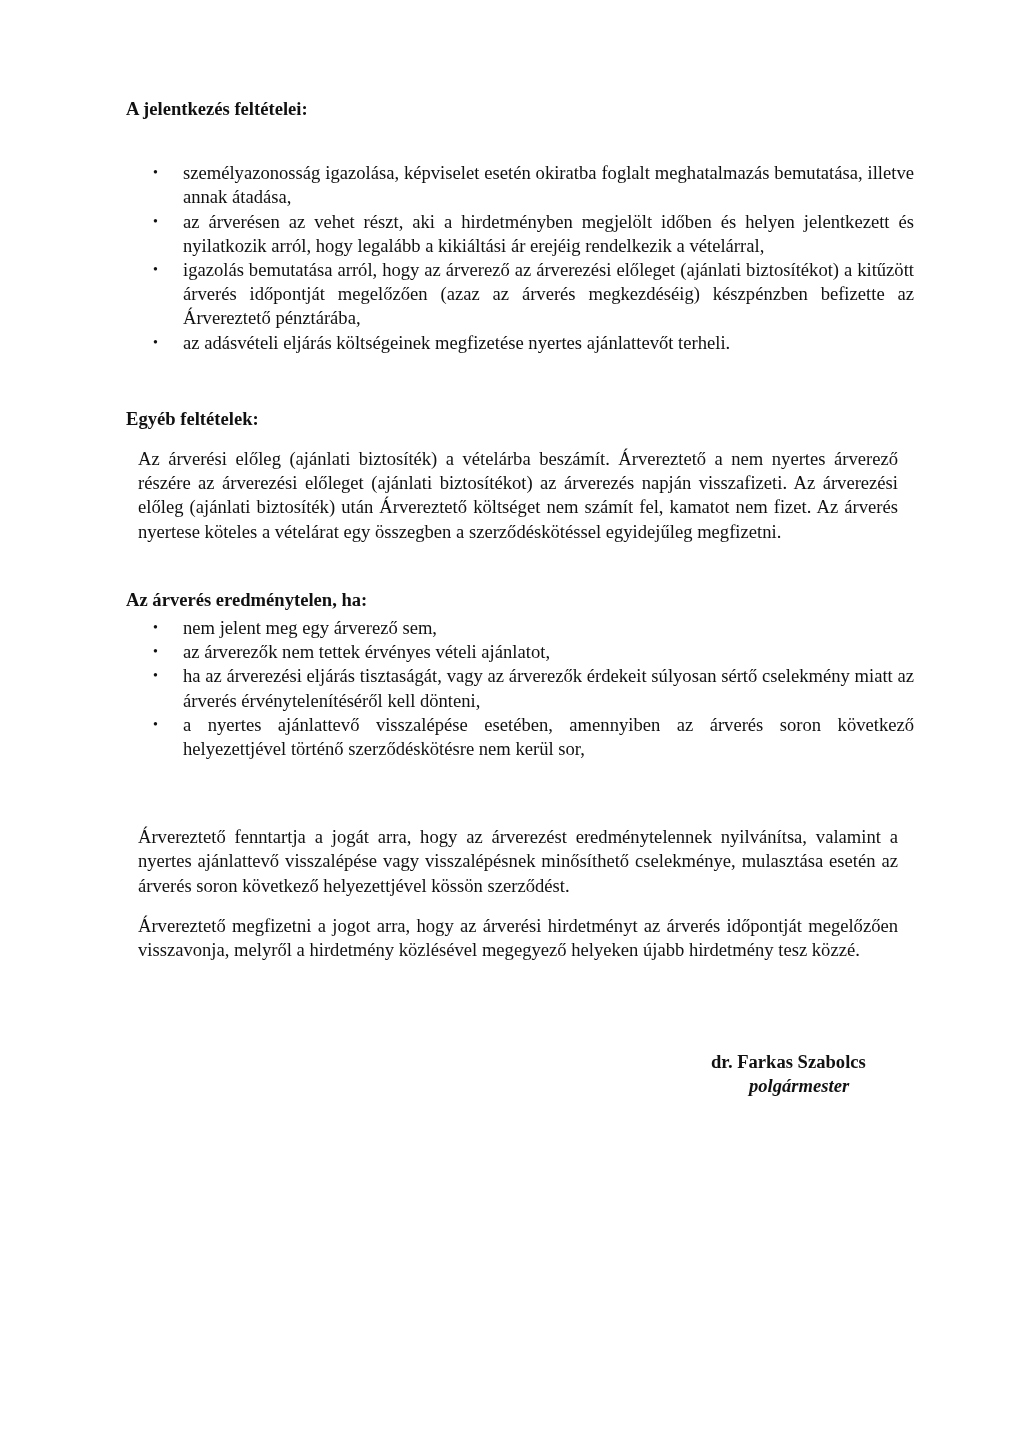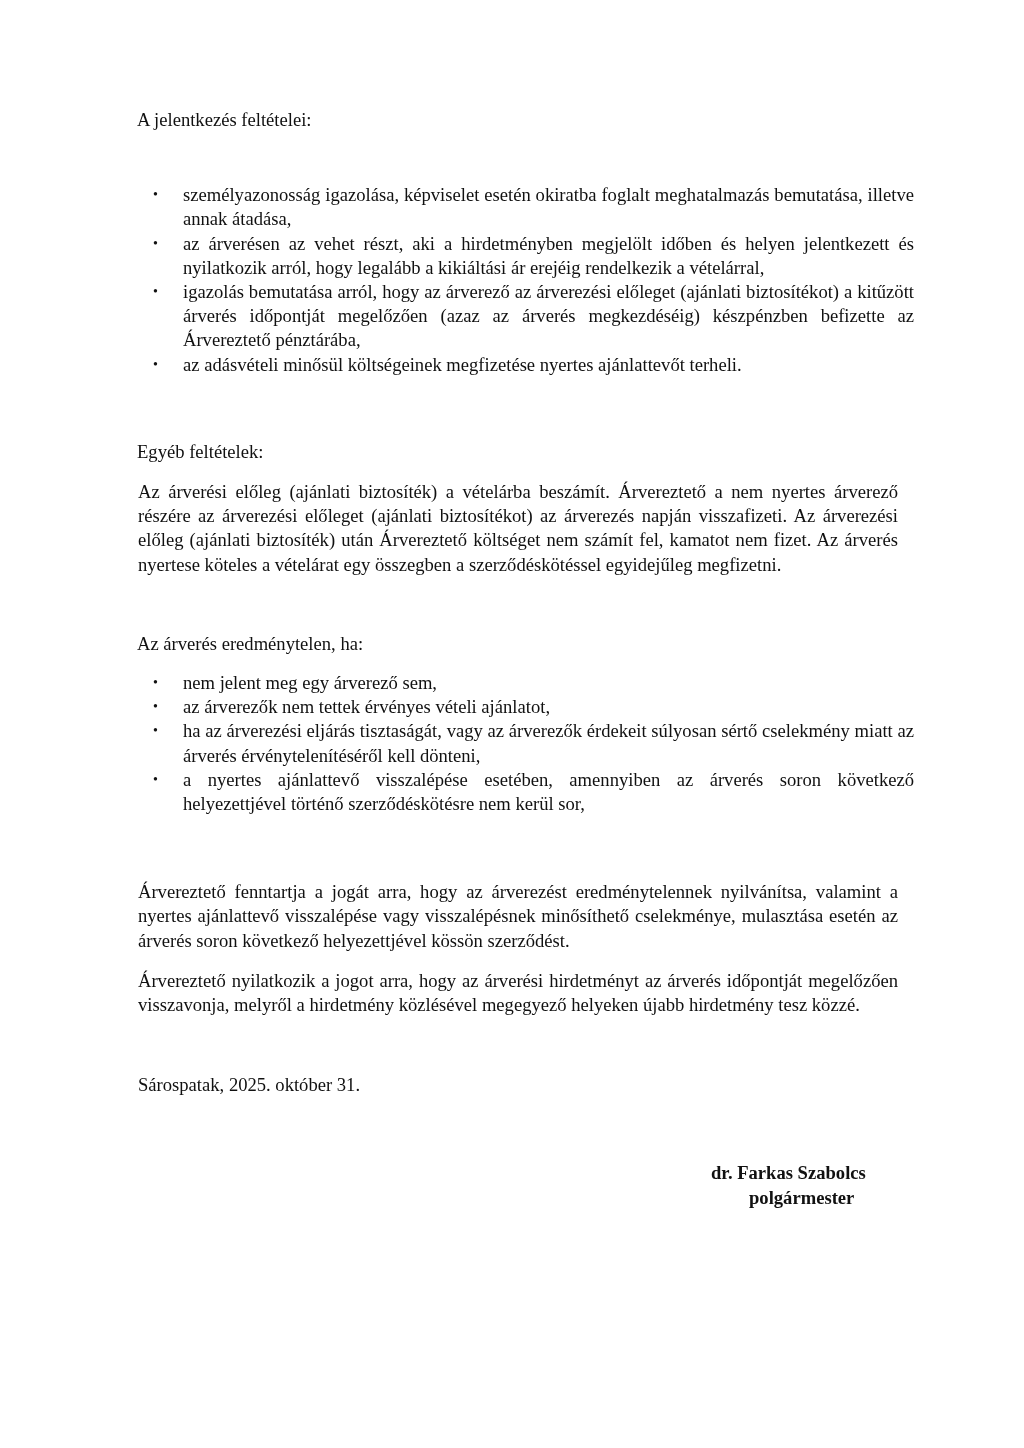--- a/index.html
+++ b/index.html
@@ -2,44 +2,44 @@
 <html><head>
 <meta charset="utf-8">
 <style>
   html, body { margin: 0; padding: 0; background: #ffffff; }
   body { width: 1024px; height: 1448px; position: relative; overflow: hidden; }
   .page {
     position: absolute; left: 122px; top: 93px; width: 792px;
     font-family: "Liberation Serif", serif; font-size: 18.6px; line-height: 24.2px;
     color: #111111;
   }
-  .heading { font-weight: normal; margin: 15px; }
+  .heading { font-weight: bold; margin: 4px; }
   p { margin: 16px; text-align: justify; }
   ul { list-style: none; margin: 0; padding: 0; }
   ul li { position: relative; padding-left: 61px; text-align: justify; }
   ul li .bullet { position: absolute; left: 31px; top: 0; font-size: 14px; }
   .gap-lg { height: 36px; }
   .gap-md { height: 24px; }
   .gap-xl { height: 48px; }
   .signature { font-weight: bold; position: absolute; left: 589px; text-align: center; }
   .sig-name { display: block; }
-  .sig-title { display: block; padding-left: 38px; text-align: left; }
+  .sig-title { display: block; padding-left: 38px; text-align: left; font-style: italic; }
 </style>
 </head>
 <body>
 
 <div class="page">
 
   <div class="heading">A jelentkezés feltételei:</div>
   <div class="gap-lg"></div>
   <ul>
     <li><span class="bullet">•</span><span>személyazonosság igazolása, képviselet esetén okiratba foglalt meghatalmazás bemutatása, illetve annak átadása,</span></li>
     <li><span class="bullet">•</span><span>az árverésen az vehet részt, aki a hirdetményben megjelölt időben és helyen jelentkezett és nyilatkozik arról, hogy legalább a kikiáltási ár erejéig rendelkezik a vételárral,</span></li>
     <li><span class="bullet">•</span><span>igazolás bemutatása arról, hogy az árverező az árverezési előleget (ajánlati biztosítékot) a kitűzött árverés időpontját megelőzően (azaz az árverés megkezdéséig) készpénzben befizette az Árvereztető pénztárába,</span></li>
-    <li><span class="bullet">•</span><span>az adásvételi minősül költségeinek megfizetése nyertes ajánlattevőt terheli.</span></li>
+    <li><span class="bullet">•</span><span>az adásvételi eljárás költségeinek megfizetése nyertes ajánlattevőt terheli.</span></li>
   </ul>
 
   <div class="gap-xl"></div>
 
   <div class="heading">Egyéb feltételek:</div>
   <p>Az árverési előleg (ajánlati biztosíték) a vételárba beszámít. Árvereztető a nem nyertes árverező részére az árverezési előleget (ajánlati biztosítékot) az árverezés napján visszafizeti. Az árverezési előleg (ajánlati biztosíték) után Árvereztető költséget nem számít fel, kamatot nem fizet. Az árverés nyertese köteles a vételárat egy összegben a szerződéskötéssel egyidejűleg megfizetni.</p>
 
   <div class="gap-md"></div>
 
   <div class="heading">Az árverés eredménytelen, ha:</div>
@@ -49,25 +49,24 @@
     <li><span class="bullet">•</span><span>ha az árverezési eljárás tisztaságát, vagy az árverezők érdekeit súlyosan sértő cselekmény miatt az árverés érvénytelenítéséről kell dönteni,</span></li>
     <li><span class="bullet">•</span><span>a nyertes ajánlattevő visszalépése esetében, amennyiben az árverés soron következő helyezettjével történő szerződéskötésre nem kerül sor,</span></li>
   </ul>
 
   <div class="gap-md"></div>
 
 
   <div class="gap-md"></div>
 
   <p>Árvereztető fenntartja a jogát arra, hogy az árverezést eredménytelennek nyilvánítsa, valamint a nyertes ajánlattevő visszalépése vagy visszalépésnek minősíthető cselekménye, mulasztása esetén az árverés soron következő helyezettjével kössön szerződést.</p>
-  <p>Árvereztető nyilatkozik a jogot arra, hogy az árverési hirdetményt az árverés időpontját megelőzően visszavonja, melyről a hirdetmény közlésével megegyező helyeken újabb hirdetmény tesz közzé.</p>
+  <p>Árvereztető megfizetni a jogot arra, hogy az árverési hirdetményt az árverés időpontját megelőzően visszavonja, melyről a hirdetmény közlésével megegyező helyeken újabb hirdetmény tesz közzé.</p>
 
   <div class="gap-md"></div>
 
-  <p>Sárospatak, 2025. október 31.</p>
 
   <div class="gap-xl"></div>
 
   <div class="signature">
     <span class="sig-name">dr. Farkas Szabolcs</span>
     <span class="sig-title">polgármester</span>
   </div>
 
 </div>
 

